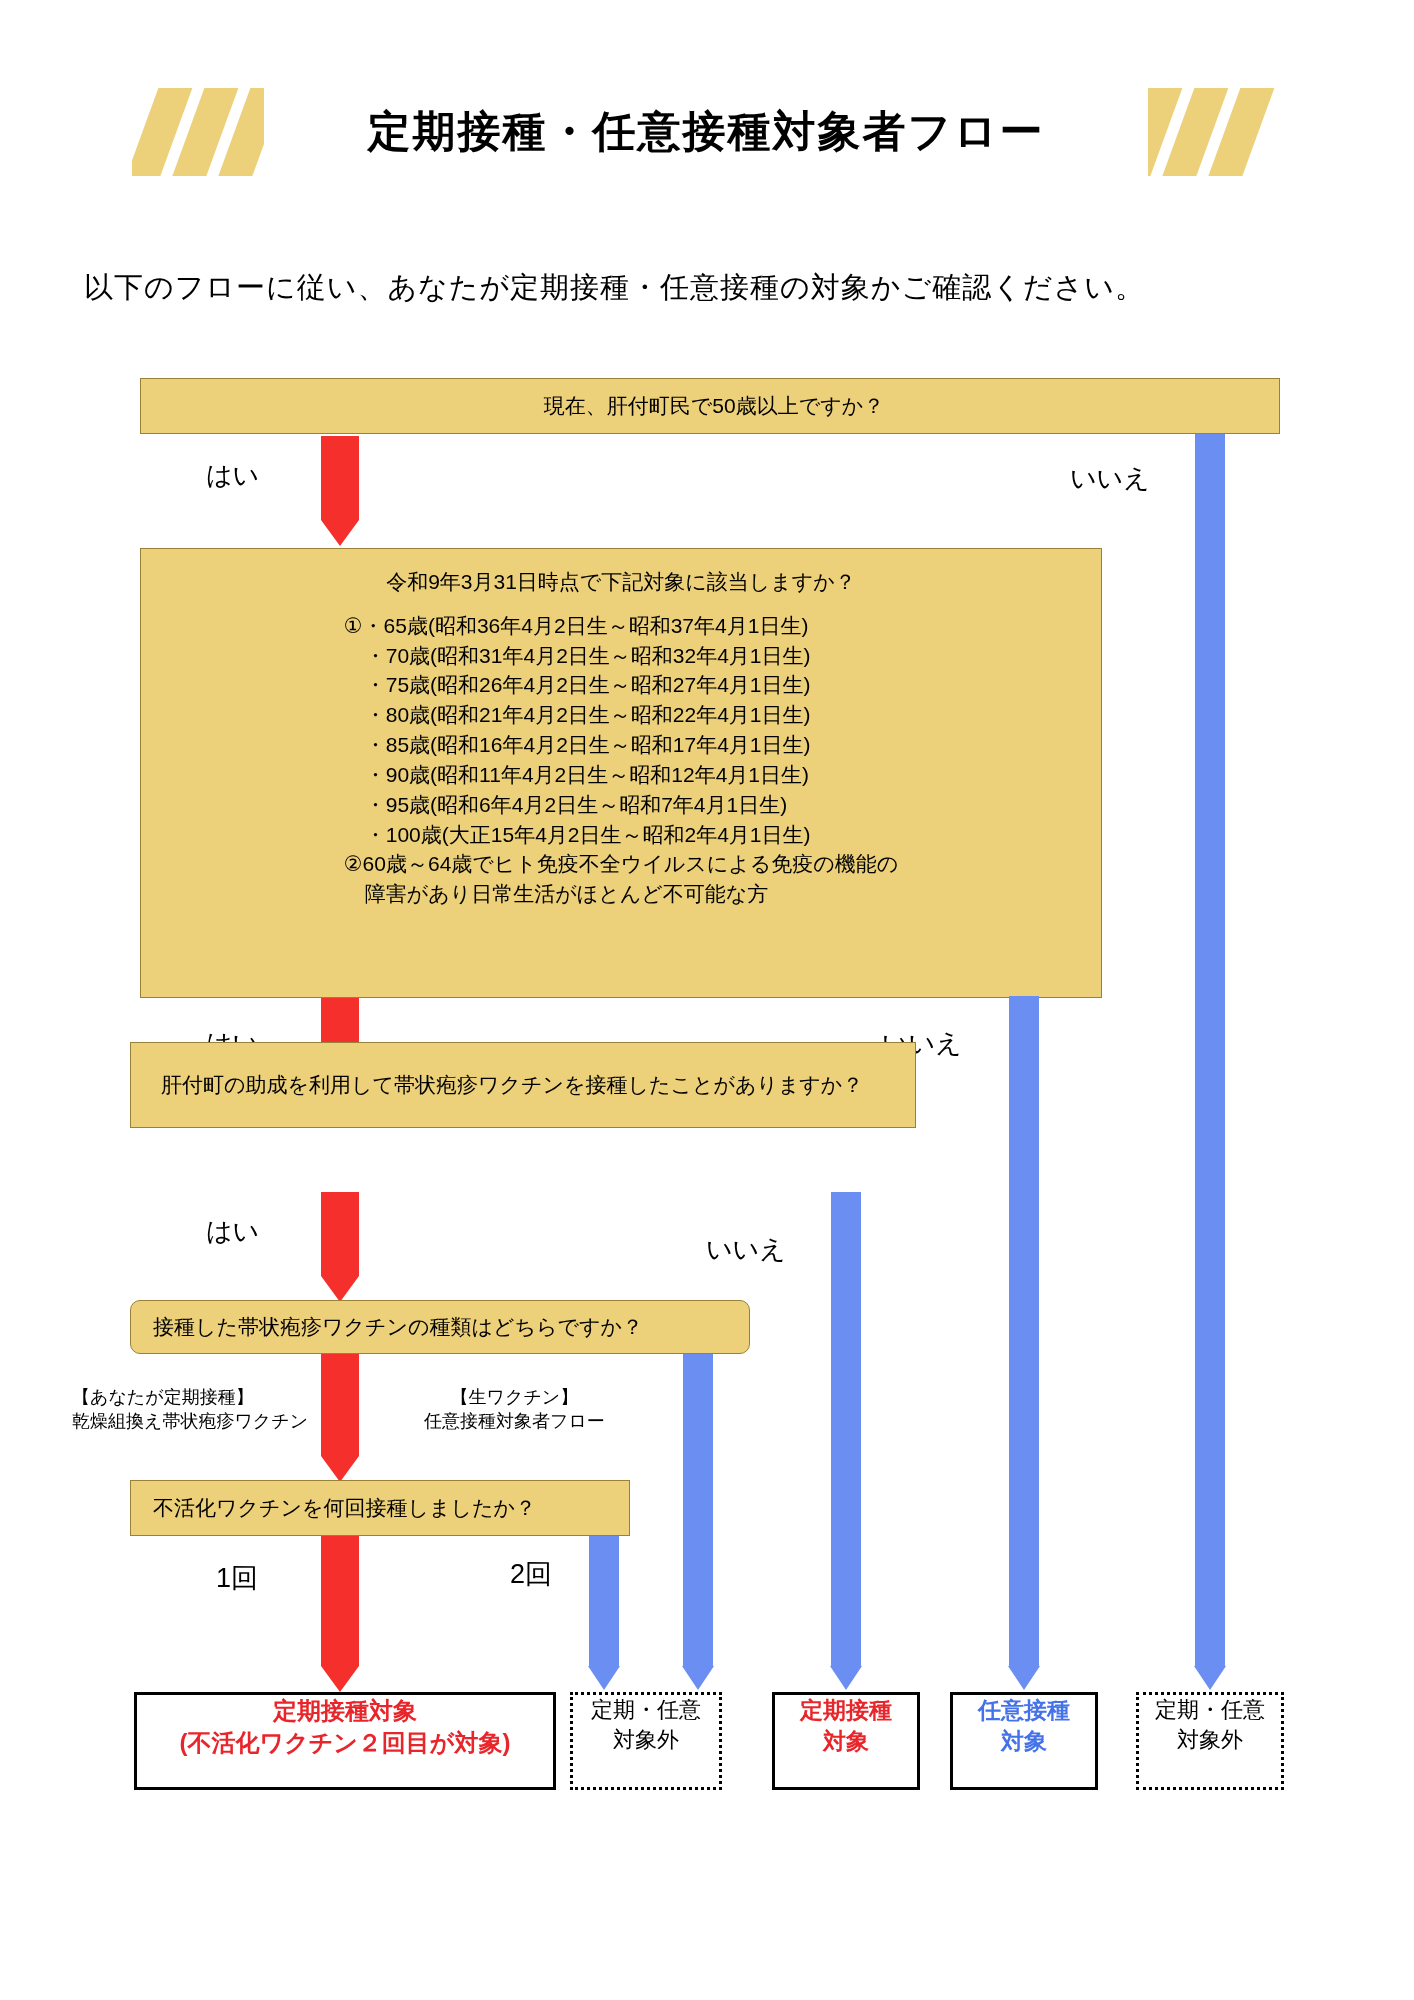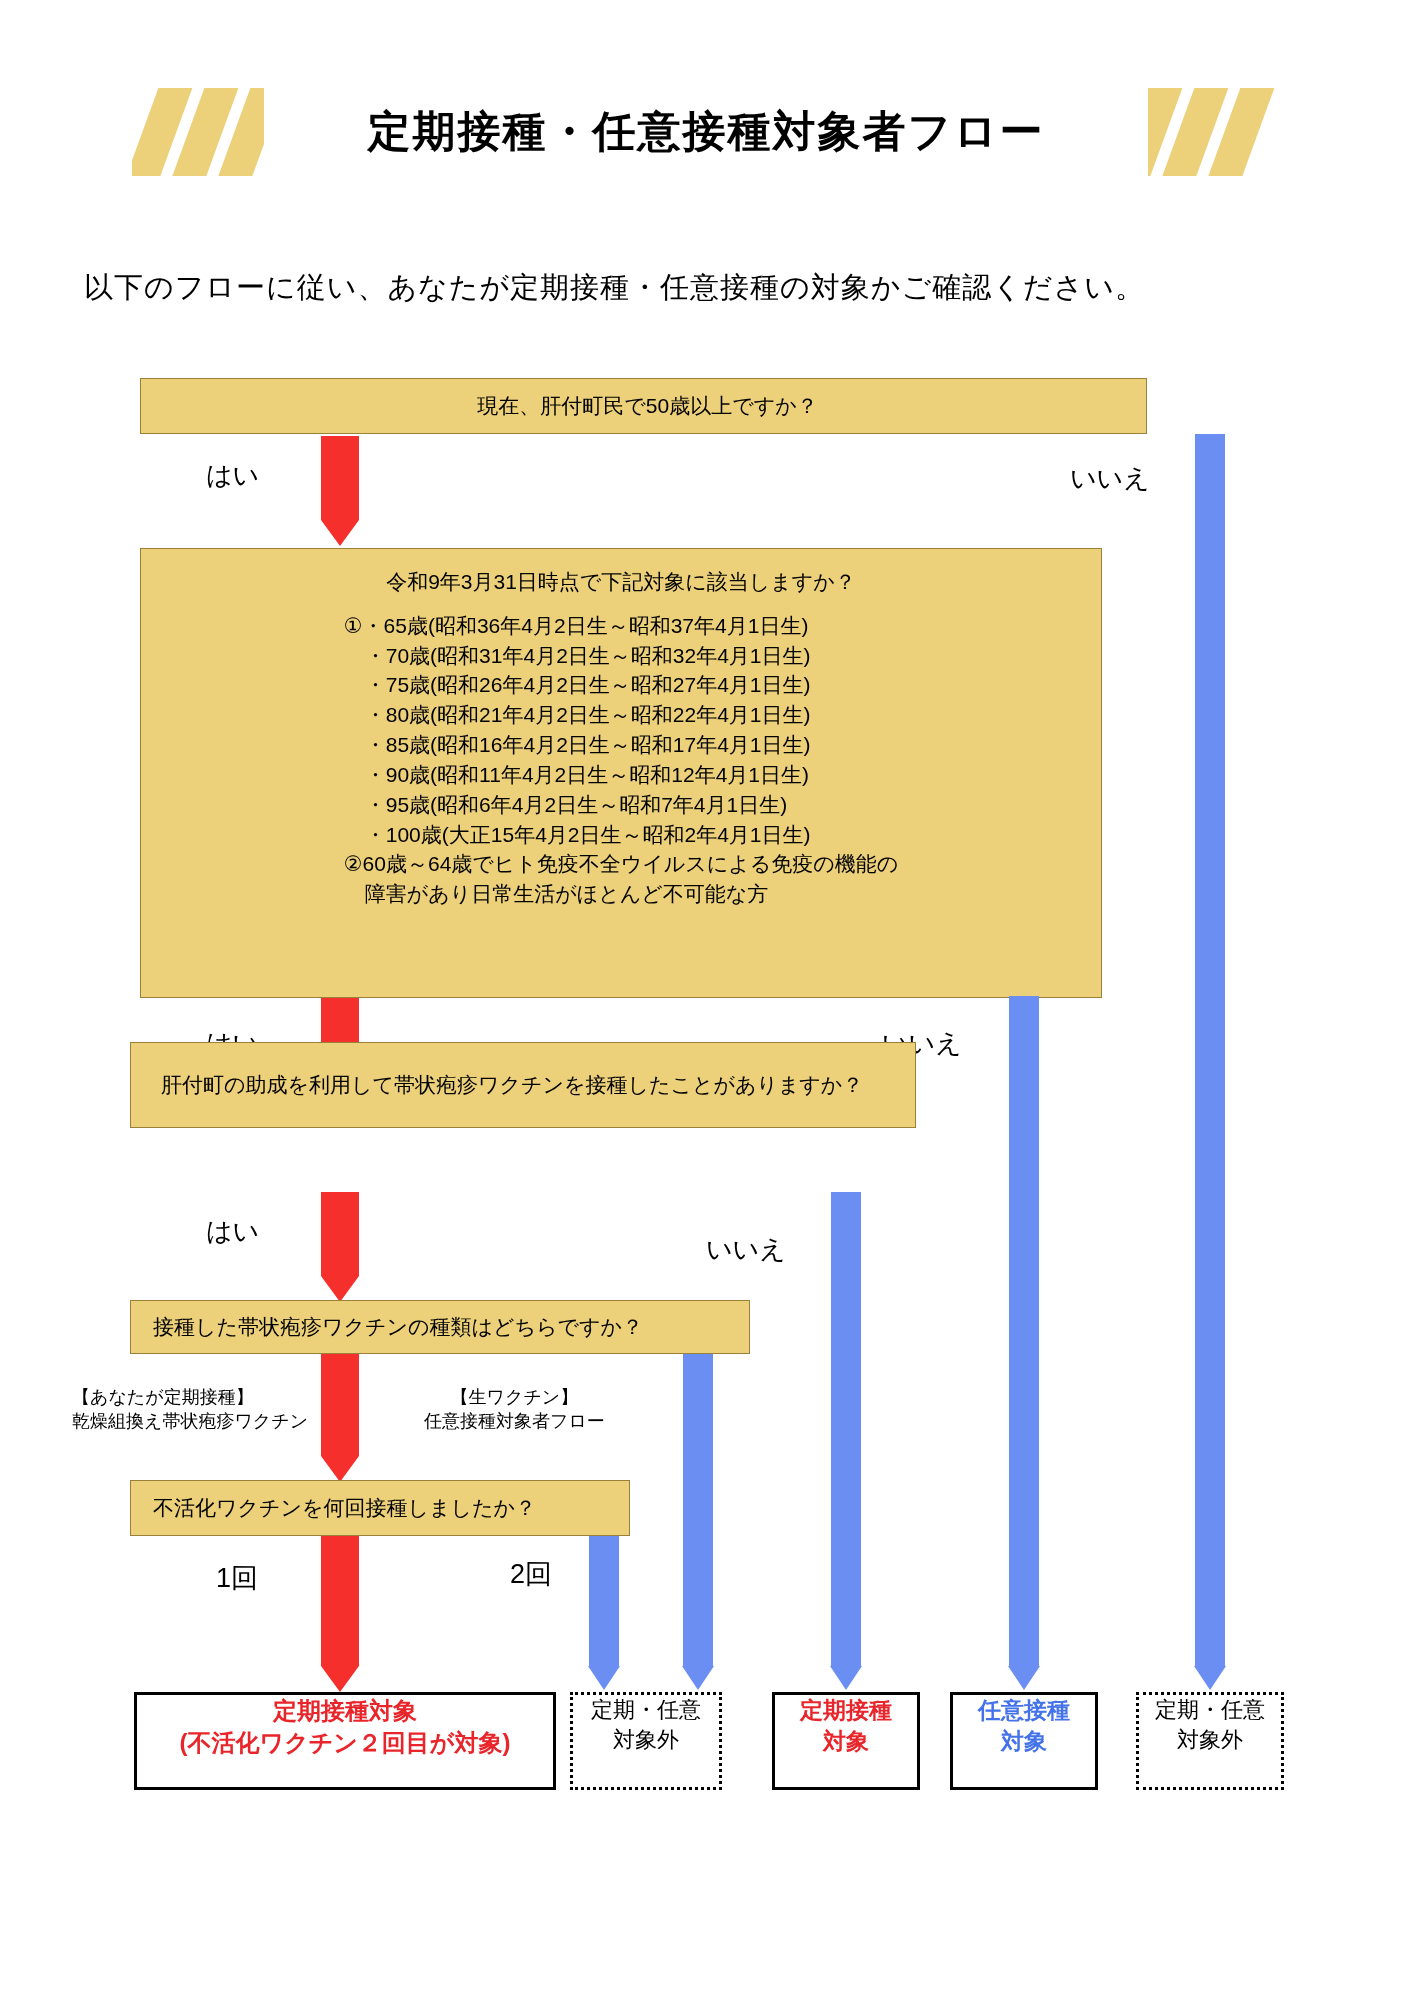--- a/index.html
+++ b/index.html
@@ -83,31 +83,31 @@
     align-items: center;
     justify-content: center;
     text-align: center;
   }
   .qbox.leftal {
     justify-content: flex-start;
     text-align: left;
   }
   .qbox .inner { width: 100%; }
 
-  #box-q1 { left: 140px; top: 378px; width: 1007px; height: 56px; padding-left: 20px; }
+  #box-q1 { left: 140px; top: 378px; width: 1140px; height: 56px; padding-left: 20px; }
   #box-q2 {
     left: 140px; top: 548px; width: 962px; height: 450px;
     align-items: flex-start;
     padding-top: 18px;
   }
   #box-q2 .inner { text-align: center; }
   #box-q2 .lines { display: inline-block; text-align: left; }
   #box-q2 .l-head { text-align: center; display: block; margin-bottom: 14px; }
   #box-q3 { left: 130px; top: 1042px; width: 786px; height: 86px; padding-left: 30px; }
-  #box-q4 { left: 130px; top: 1300px; width: 620px; height: 54px; padding-left: 22px; }
+  #box-q4 { left: 130px; top: 1300px; width: 620px; height: 54px; padding-left: 22px; border-radius: 10px; }
   #box-q5 { left: 130px; top: 1480px; width: 500px; height: 56px; padding-left: 22px; }
 
   
   .result {
     position: absolute;
     box-sizing: border-box;
     background: #ffffff;
     display: flex;
     justify-content: center;
     text-align: center;

